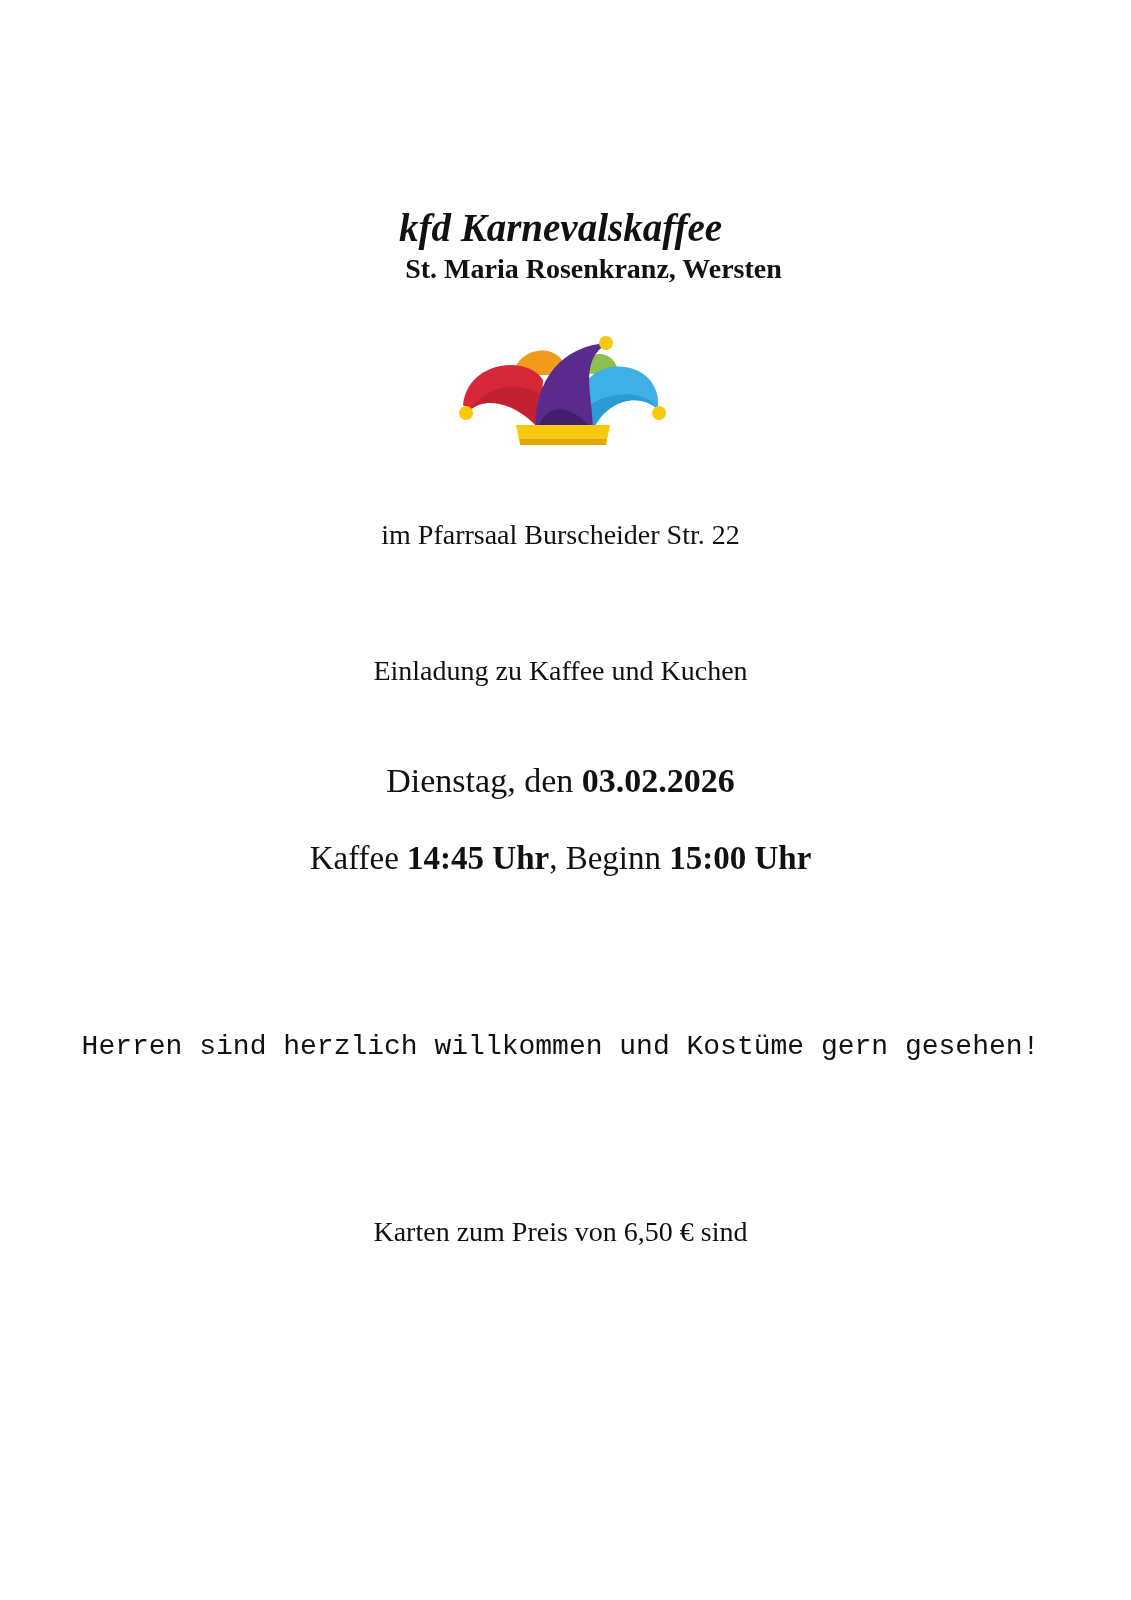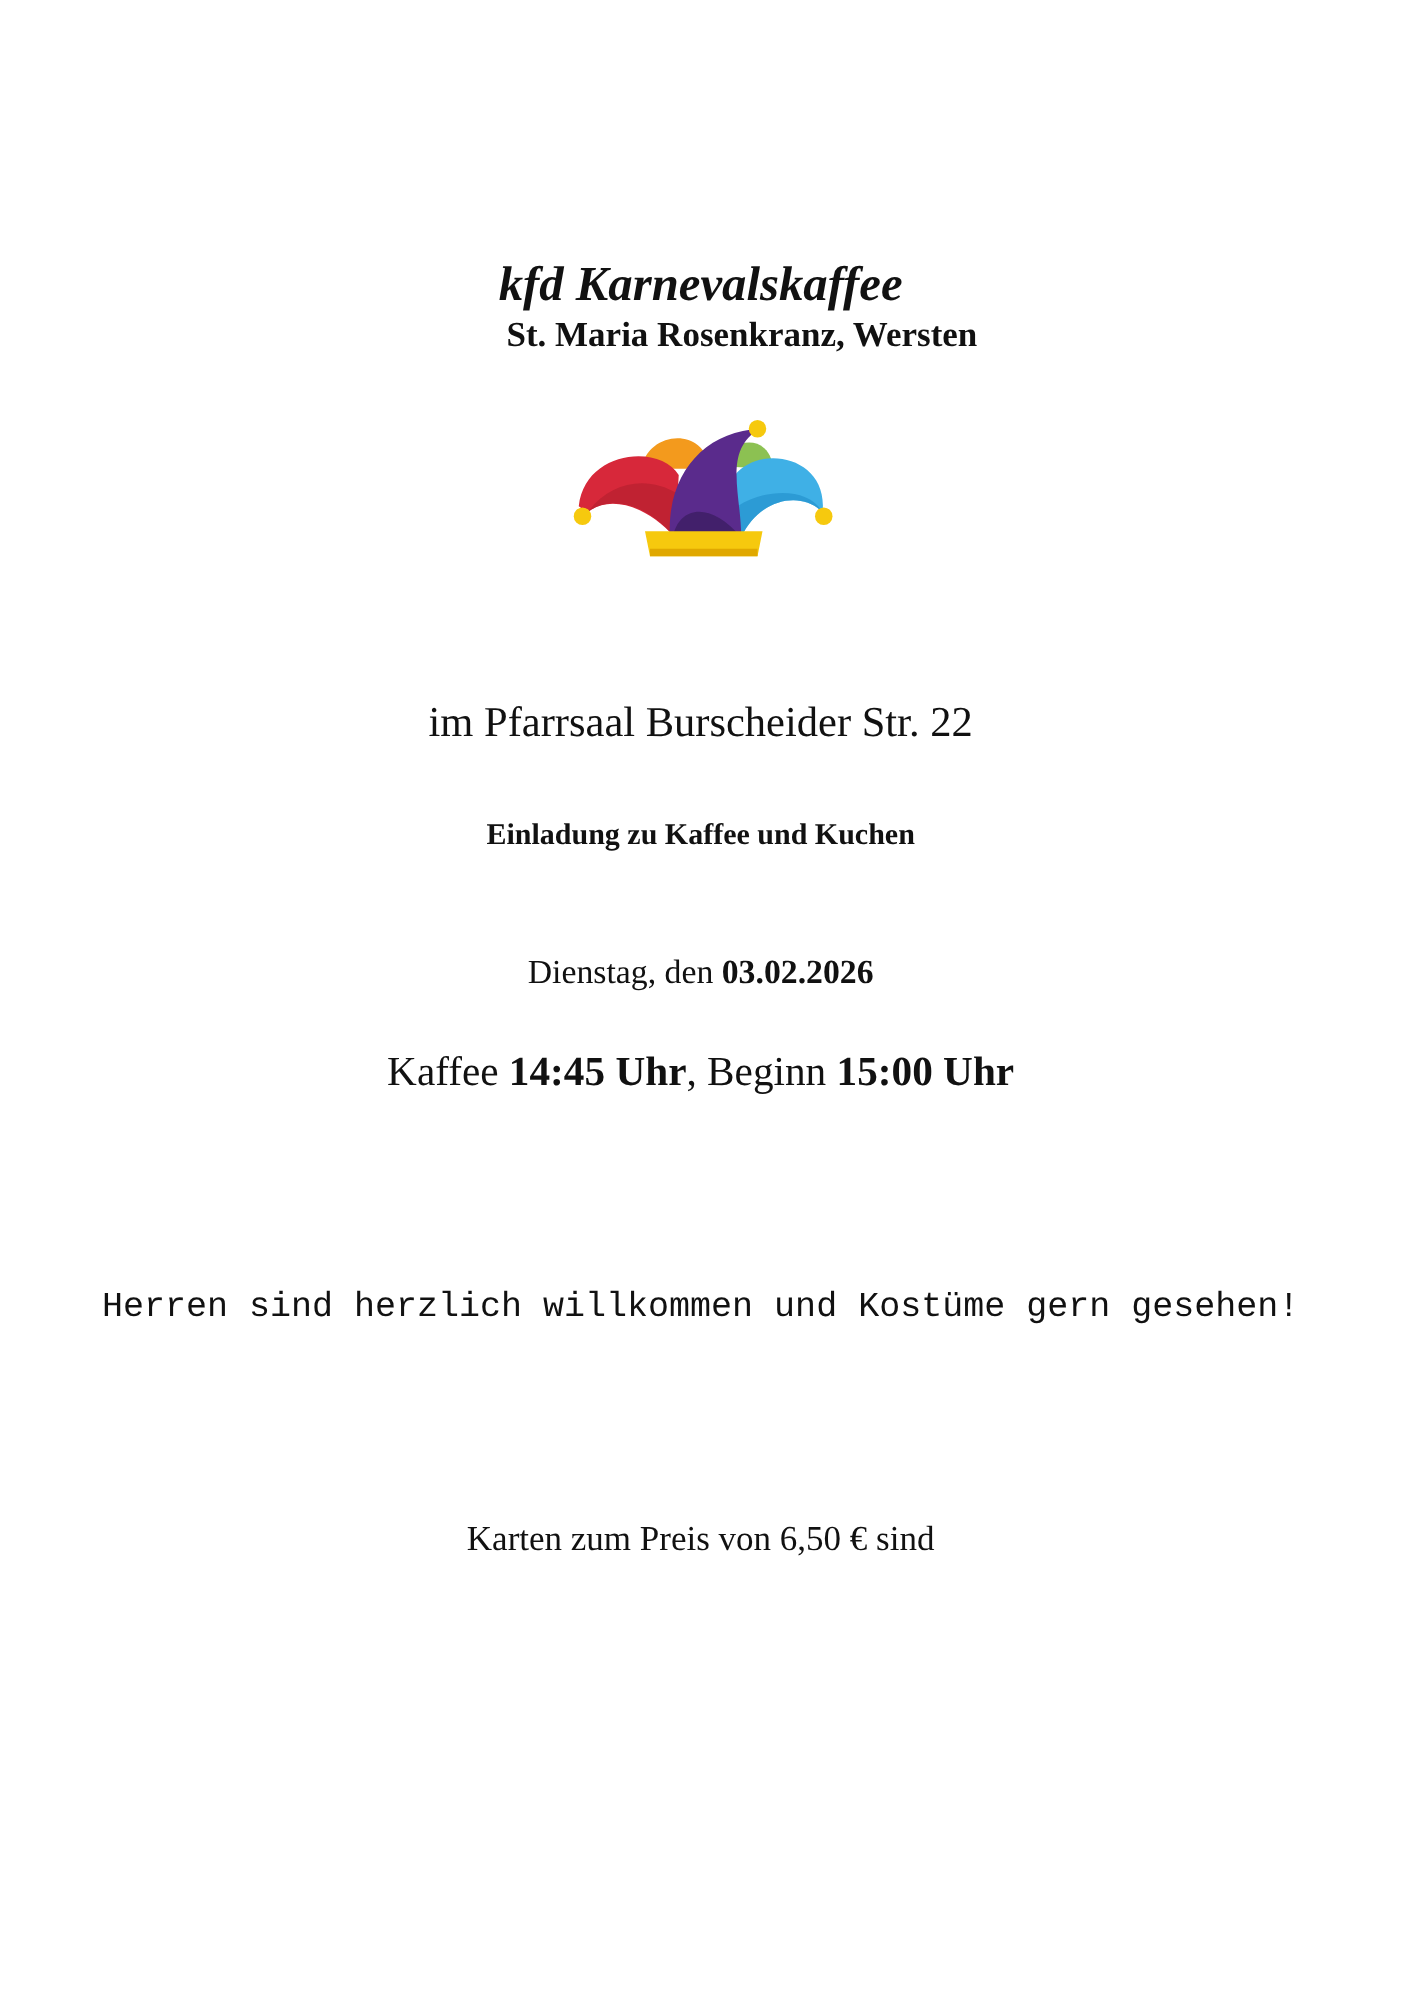--- a/index.html
+++ b/index.html
@@ -2,23 +2,23 @@
 <html><head>
 <meta charset="utf-8">
 <style>
   html, body { margin: 0; padding: 0; background: #ffffff; }
   body { width: 1131px; height: 1600px; position: relative; overflow: hidden;
          font-family: "Liberation Serif", "DejaVu Serif", serif; color: #111; }
   .line { position: absolute; left: 0; width: 1121px; text-align: center; white-space: nowrap; }
   .title { top: 205px; font-size: 39px; font-weight: bold; font-style: italic; }
   .subtitle { top: 253px; font-size: 28px; font-weight: bold; padding-left: 33px; }
   .hat { position: absolute; left: 458px; top: 335px; width: 210px; height: 120px; }
-  .location { top: 560px; font-size: 34px; text-align: center; }
-  .invite { top: 655px; font-size: 24px; font-weight: bold; }
-  .date { top: 762px; font-size: 27px; }
+  .location { top: 519px; font-size: 28px; text-align: center; }
+  .invite { top: 655px; font-size: 28px; }
+  .date { top: 762px; font-size: 34px; }
   .time { top: 840px; font-size: 33px; }
   .welcome { top: 1031px; font-size: 28px; font-family: Liberation Mono, monospace; }
   .tickets { top: 1214px; font-size: 28px; line-height: 35px; }
   b { font-weight: bold; }
 </style>
 </head>
 <body>
 
 <div>
   <div class="line title">kfd Karnevalskaffee</div>

